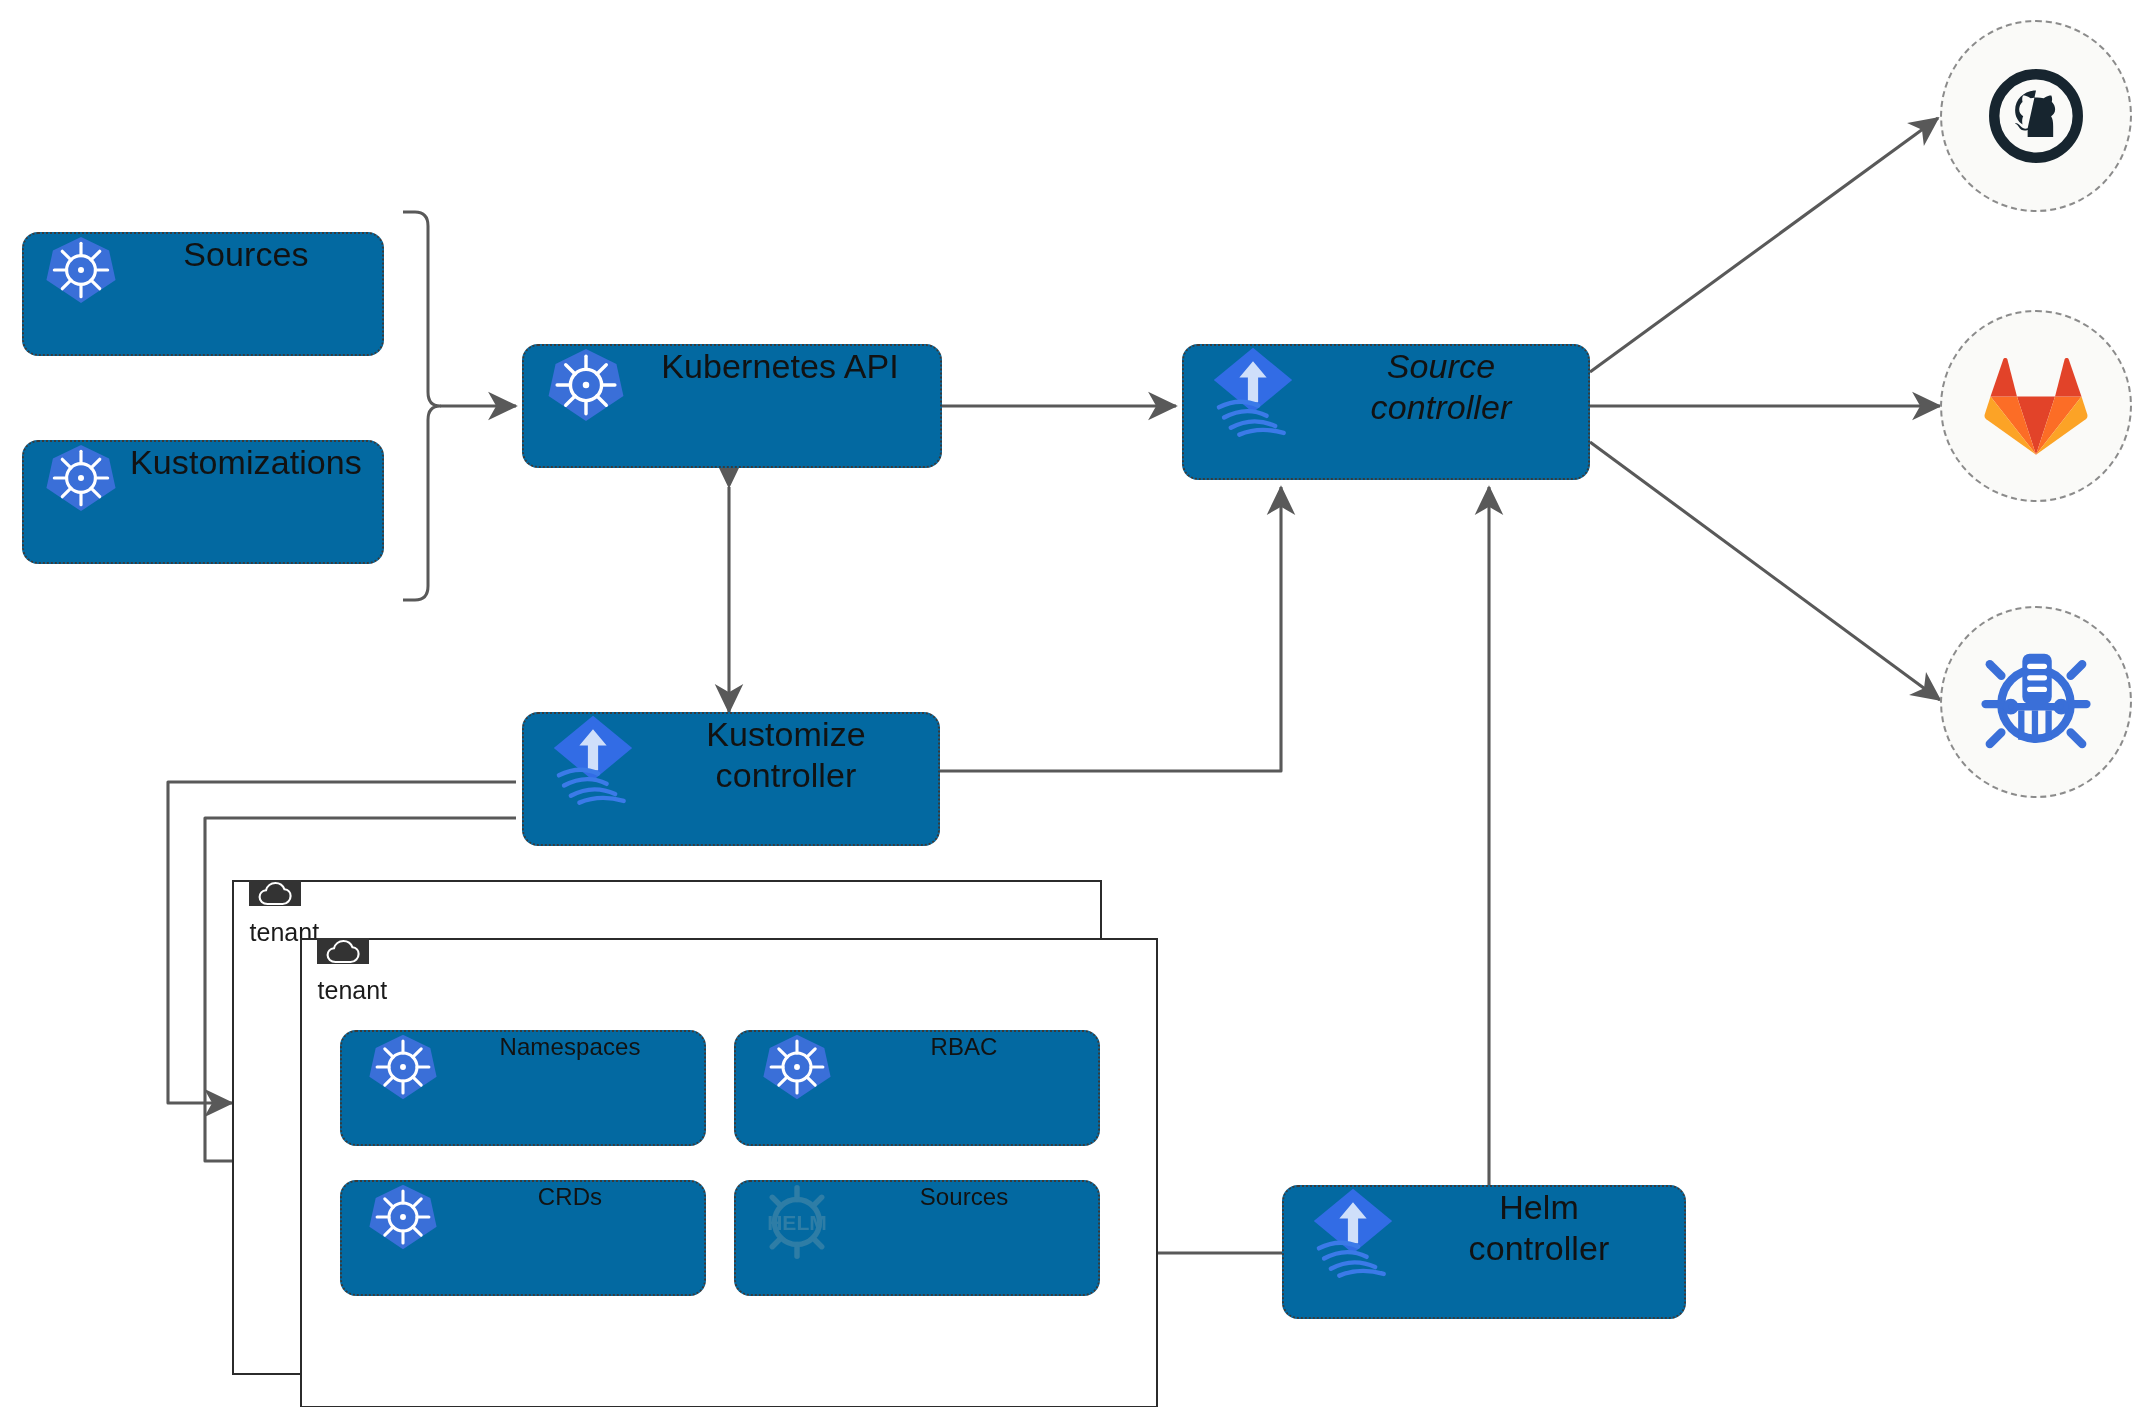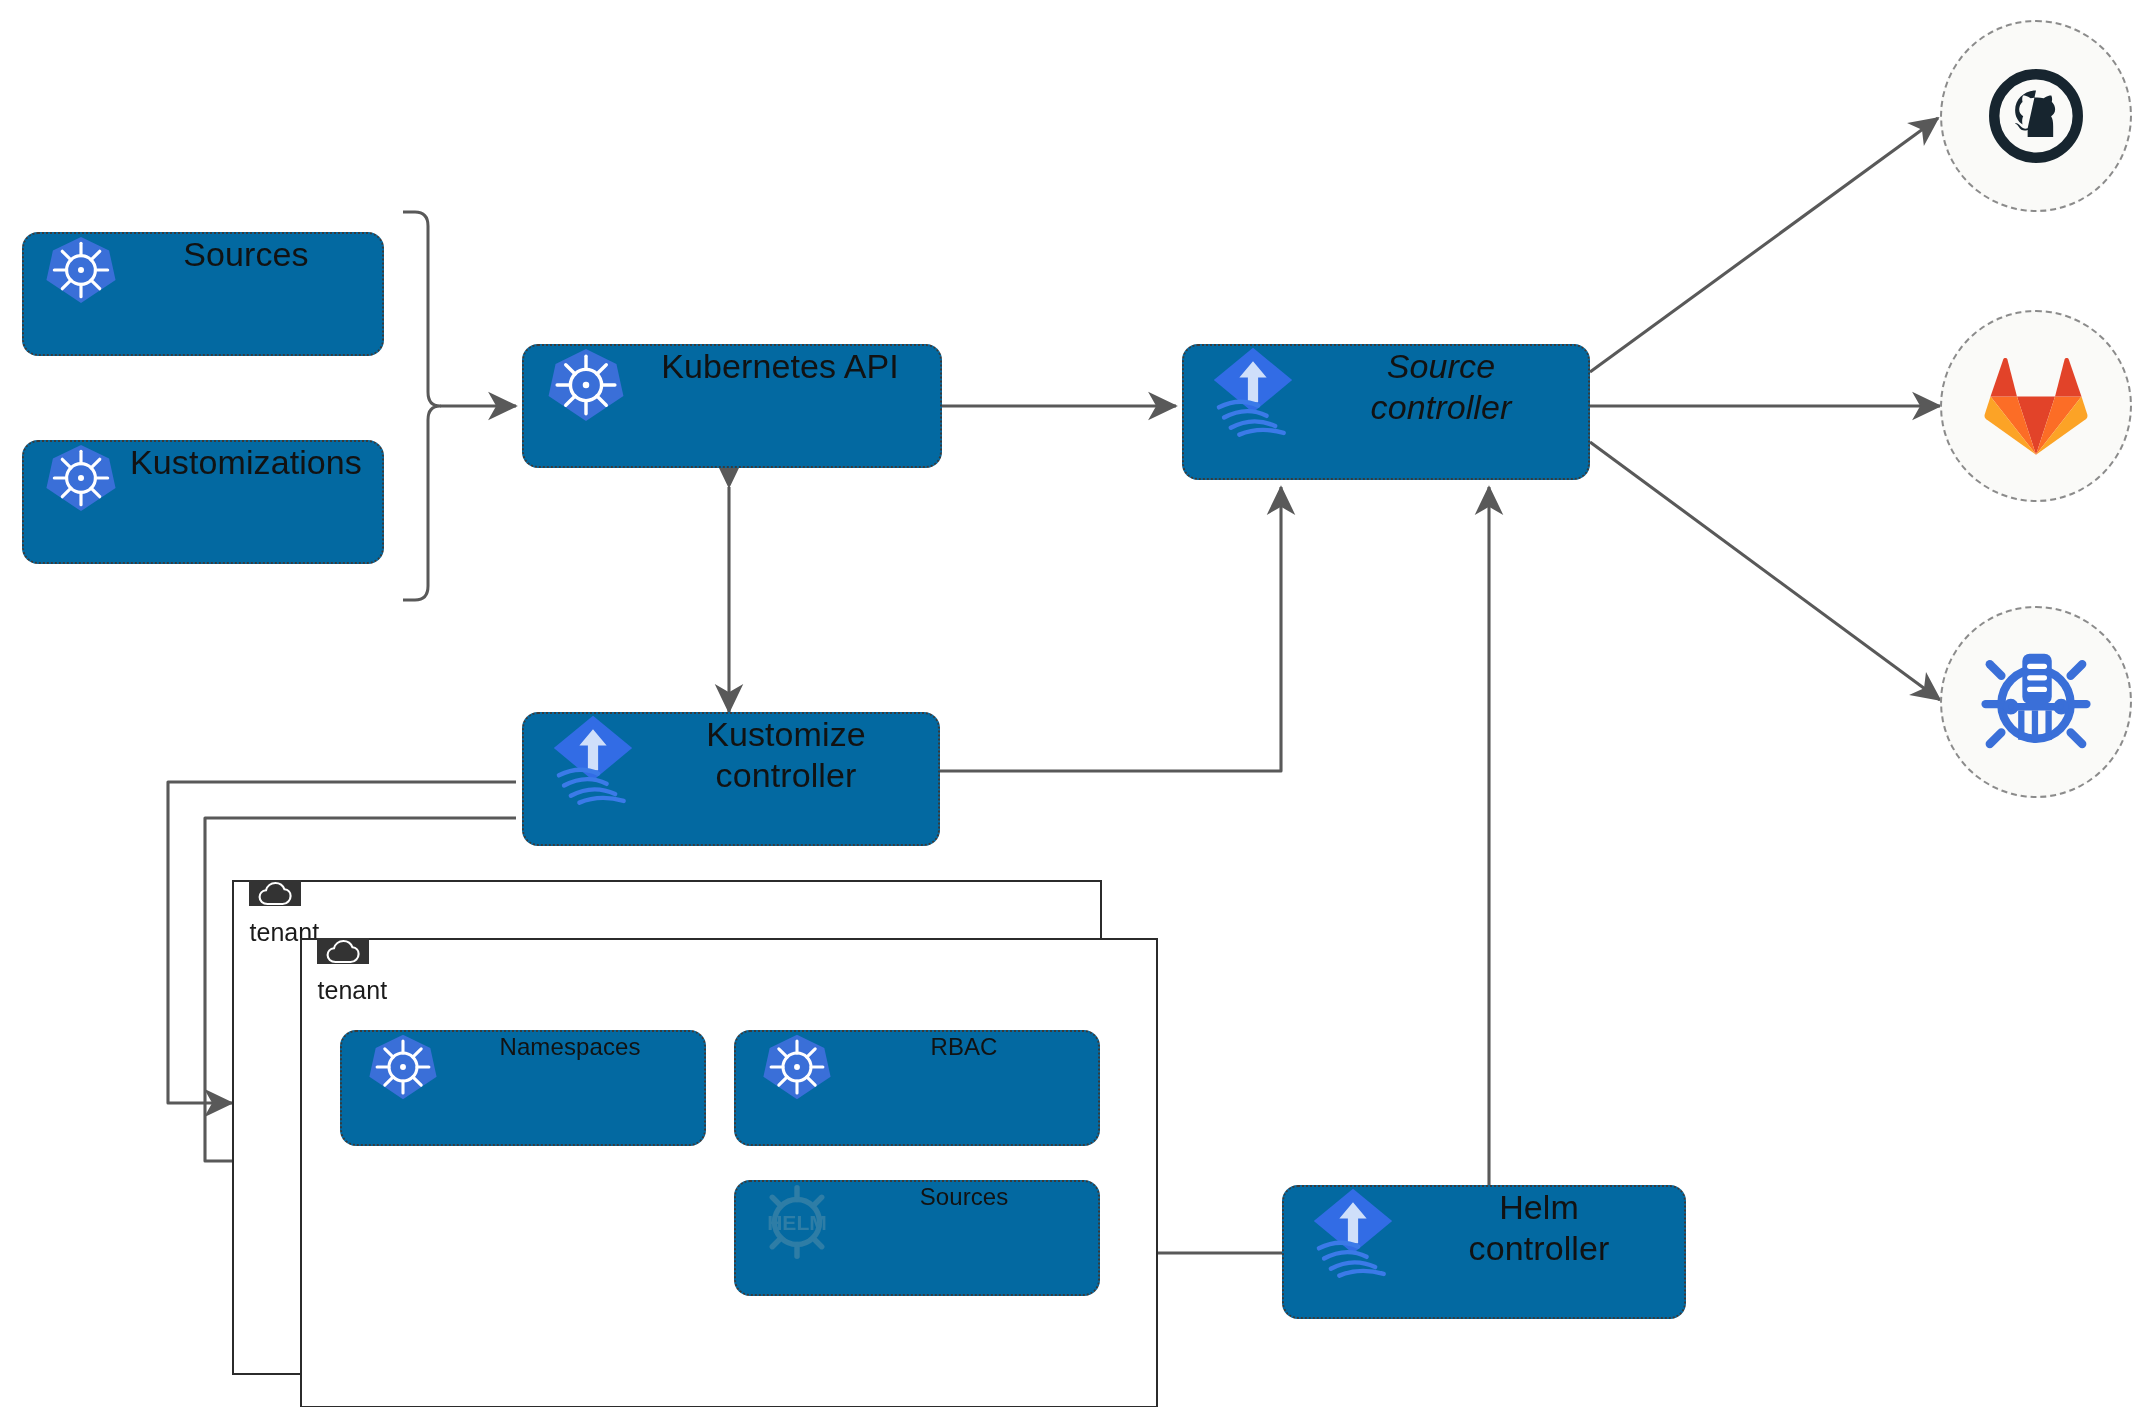--- a/index.html
+++ b/index.html
@@ -273,20 +273,40 @@
           <path d="M36,36 L24,24"></path>
             <path d="M64,64 L76,76"></path>
           <path d="M64,36 L76,24"></path>
             <path d="M36,64 L24,76"></path>
         </g>
       </svg>
     </div>
     <div class="lbl medtext">RBAC</div>
   </div>
 
+  <div class="node" style="left:340px;top:1180px;width:366px;height:116px;padding:0 14px;">
+    <div class="ico" style="width:94px;">
+      <svg width="70" height="70" viewBox="0 0 100 100" xmlns="http://www.w3.org/2000/svg">
+        <polygon points="50,4 89,23 98,64 50,96 2,64 11,23" fill="#3A6FD8"></polygon>
+        <g fill="none" stroke="#ffffff" stroke-width="4.4" stroke-linecap="round">
+          <circle cx="50" cy="50" r="20"></circle>
+          <circle cx="50" cy="50" r="4.2" fill="#ffffff" stroke="none"></circle>
+          <path d="M50,30 L50,13"></path>
+            <path d="M50,70 L50,87"></path>
+          <path d="M30,50 L13,50"></path>
+            <path d="M70,50 L87,50"></path>
+          <path d="M36,36 L24,24"></path>
+            <path d="M64,64 L76,76"></path>
+          <path d="M64,36 L76,24"></path>
+            <path d="M36,64 L24,76"></path>
+        </g>
+      </svg>
+    </div>
+    <div class="lbl medtext">CRDs</div>
+  </div>
 
   <div class="node" style="left:734px;top:1180px;width:366px;height:116px;padding:0 14px;">
     <div class="ico" style="width:94px;">
       <svg width="80" height="80" viewBox="0 0 110 110" xmlns="http://www.w3.org/2000/svg">
         <g fill="none" stroke="#2E7DA6" stroke-width="7.5" stroke-linecap="round">
           <circle cx="55" cy="55" r="31"></circle>
           <path d="M55,24 L55,8"></path>
             <path d="M55,86 L55,102"></path>
           <path d="M33,33 L21,21"></path>
             <path d="M77,77 L89,89"></path>

